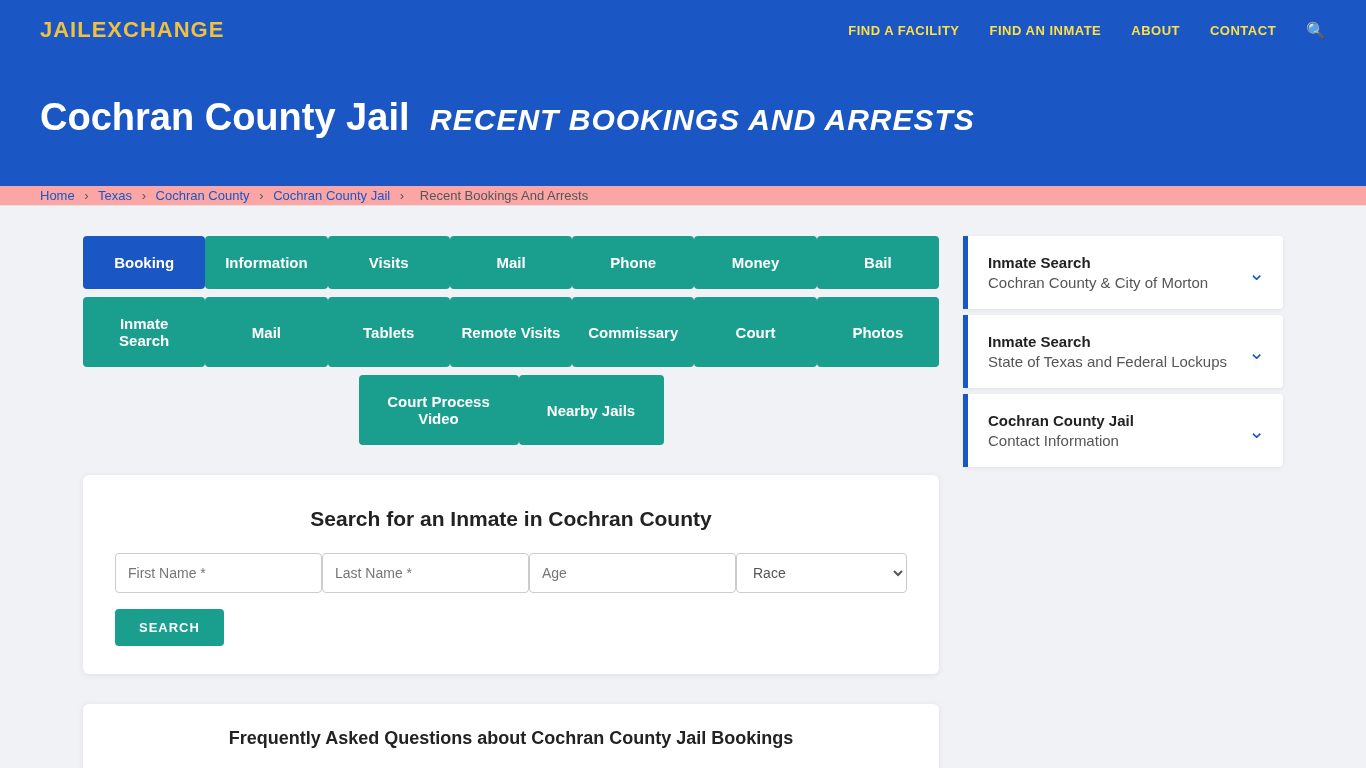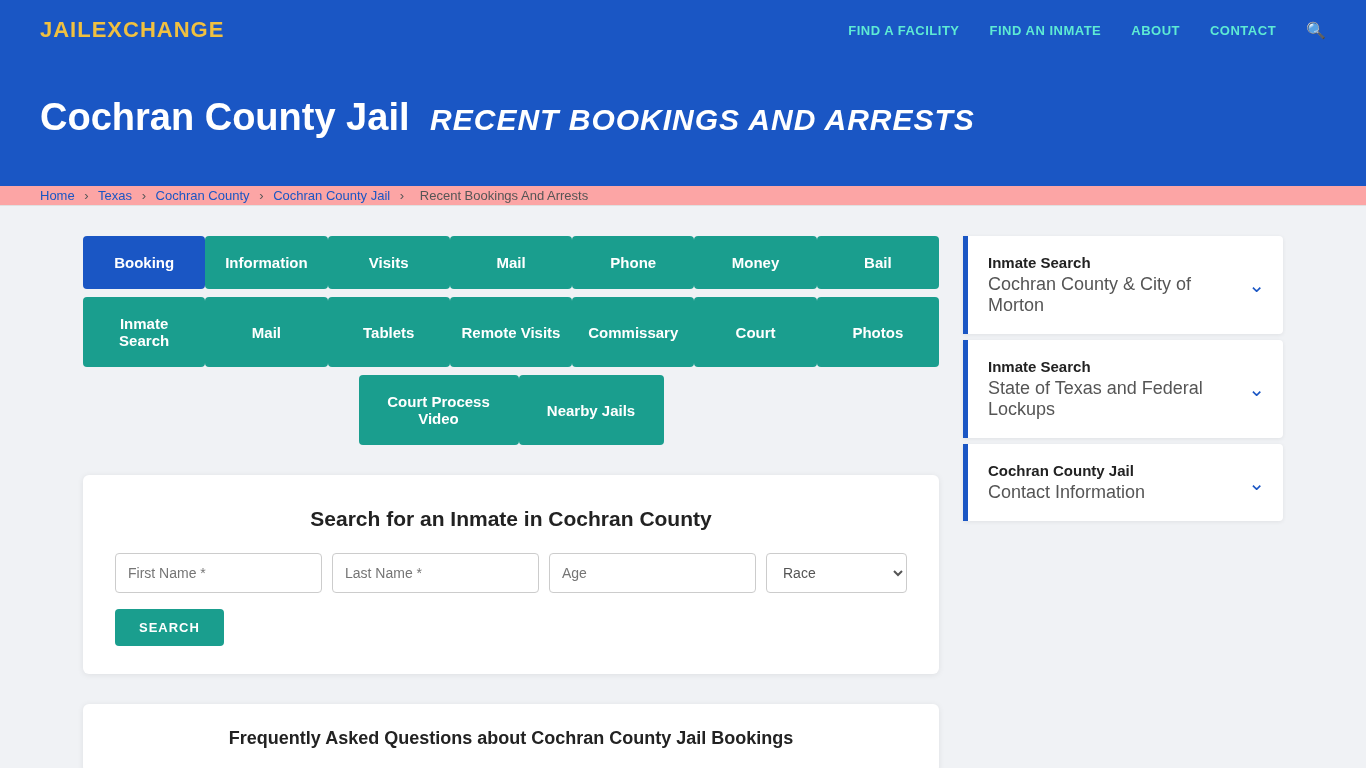--- a/index.html
+++ b/index.html
@@ -20,21 +20,21 @@
       color: #fff;
       letter-spacing: 1px;
     }
     .logo span { color: #f0c040; }
     .nav-links {
       display: flex;
       align-items: center;
       gap: 30px;
     }
     .nav-links a {
-      color: #5eead4;
+      color: #fde047;
       text-decoration: none;
       font-size: 13px;
       font-weight: 700;
       letter-spacing: 0.5px;
       text-transform: uppercase;
     }
     .nav-search-icon {
       color: #fff;
       font-size: 16px;
       cursor: pointer;
@@ -123,21 +123,20 @@
     }
     .search-panel h2 {
       text-align: center;
       font-size: 21px;
       font-weight: 700;
       margin-bottom: 22px;
       color: #222;
     }
     .search-fields {
       display: flex;
-      gap: 10px;
       margin-bottom: 16px;
     }
     .search-fields input,
     .search-fields select {
       flex: 1;
       padding: 10px 12px;
       border: 1px solid #ccc;
       border-radius: 4px;
       font-size: 14px;
       color: #555;
@@ -192,21 +191,21 @@
       border-radius: 0 4px 4px 0;
       box-shadow: 0 1px 4px rgba(0,0,0,0.07);
     }
     .sidebar-card-text h4 {
       font-size: 15px;
       font-weight: 700;
       color: #222;
       margin-bottom: 3px;
     }
     .sidebar-card-text p {
-      font-size: 18px;
+      font-size: 15px;
       color: #555;
     }
     .chevron-icon {
       color: #1a56c4;
       font-size: 20px;
       font-weight: 300;
     }
   </style>
 </head>
 <body>

